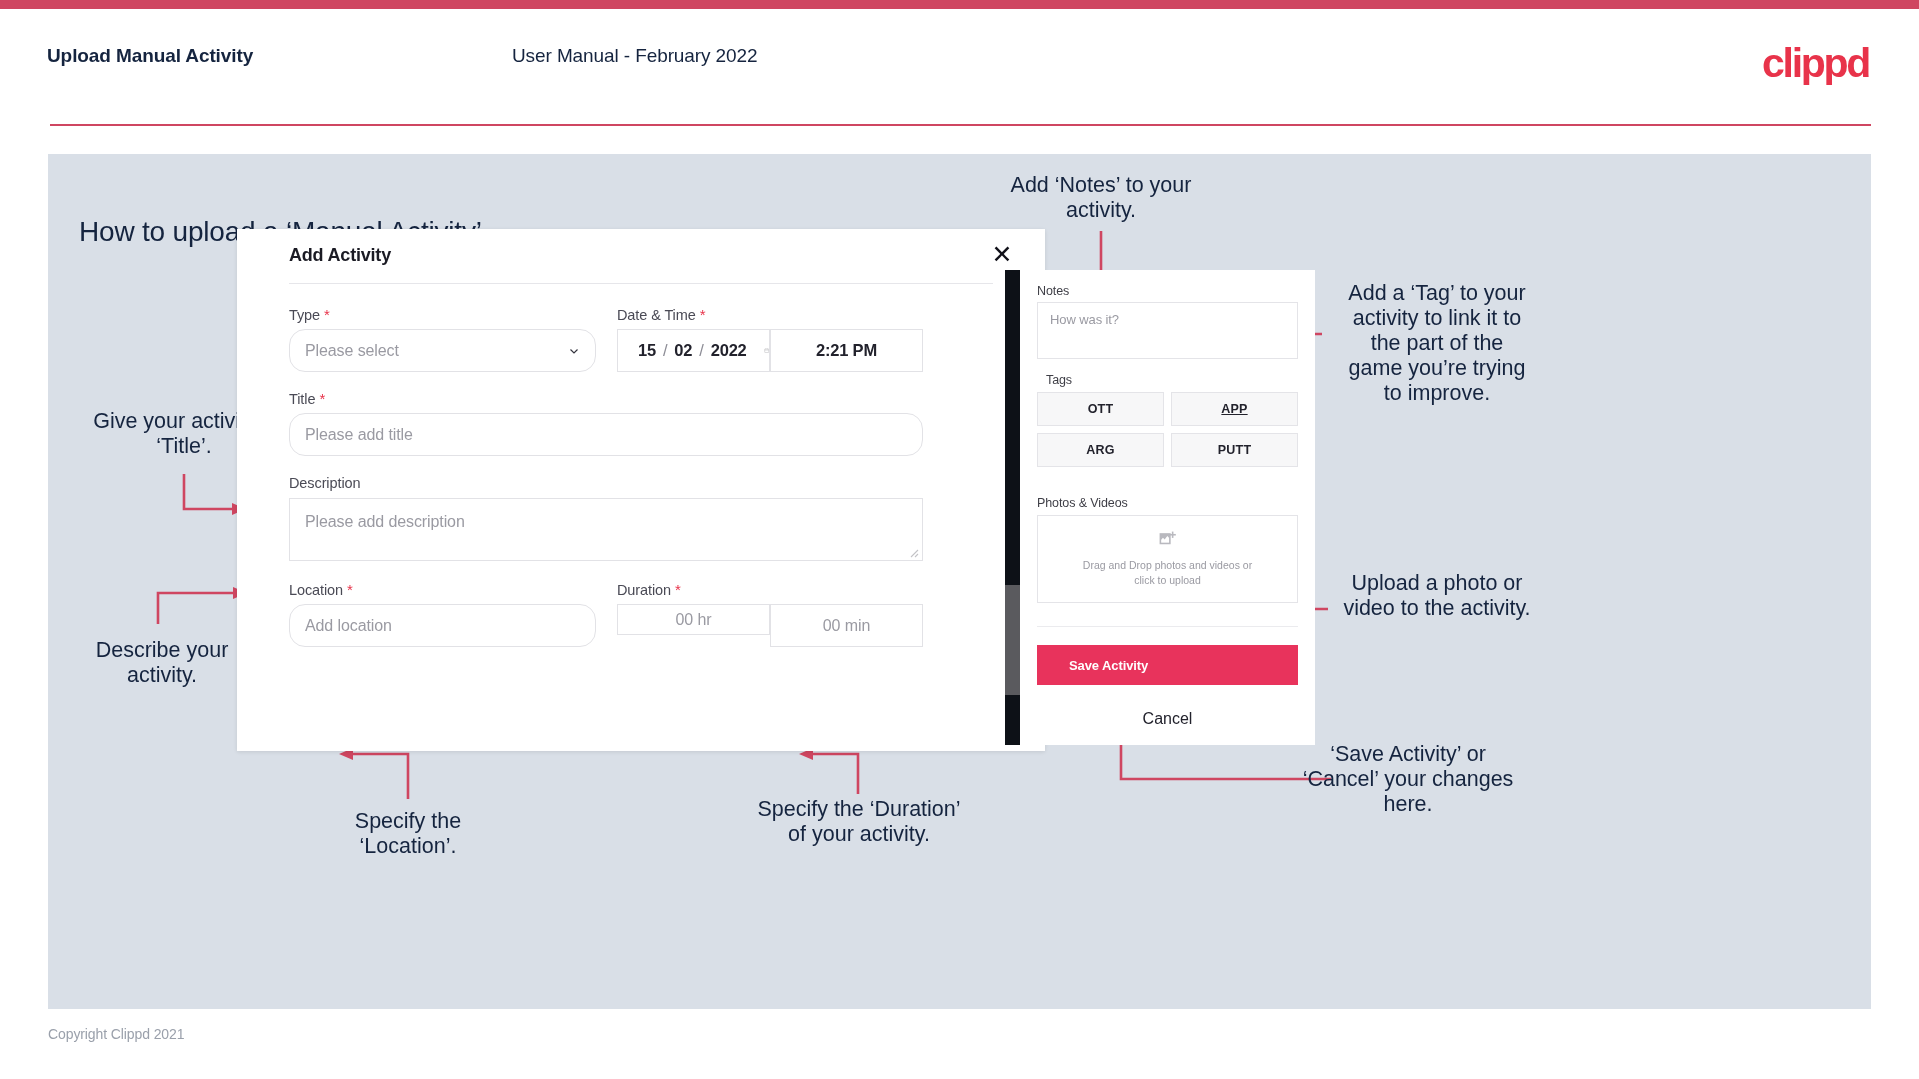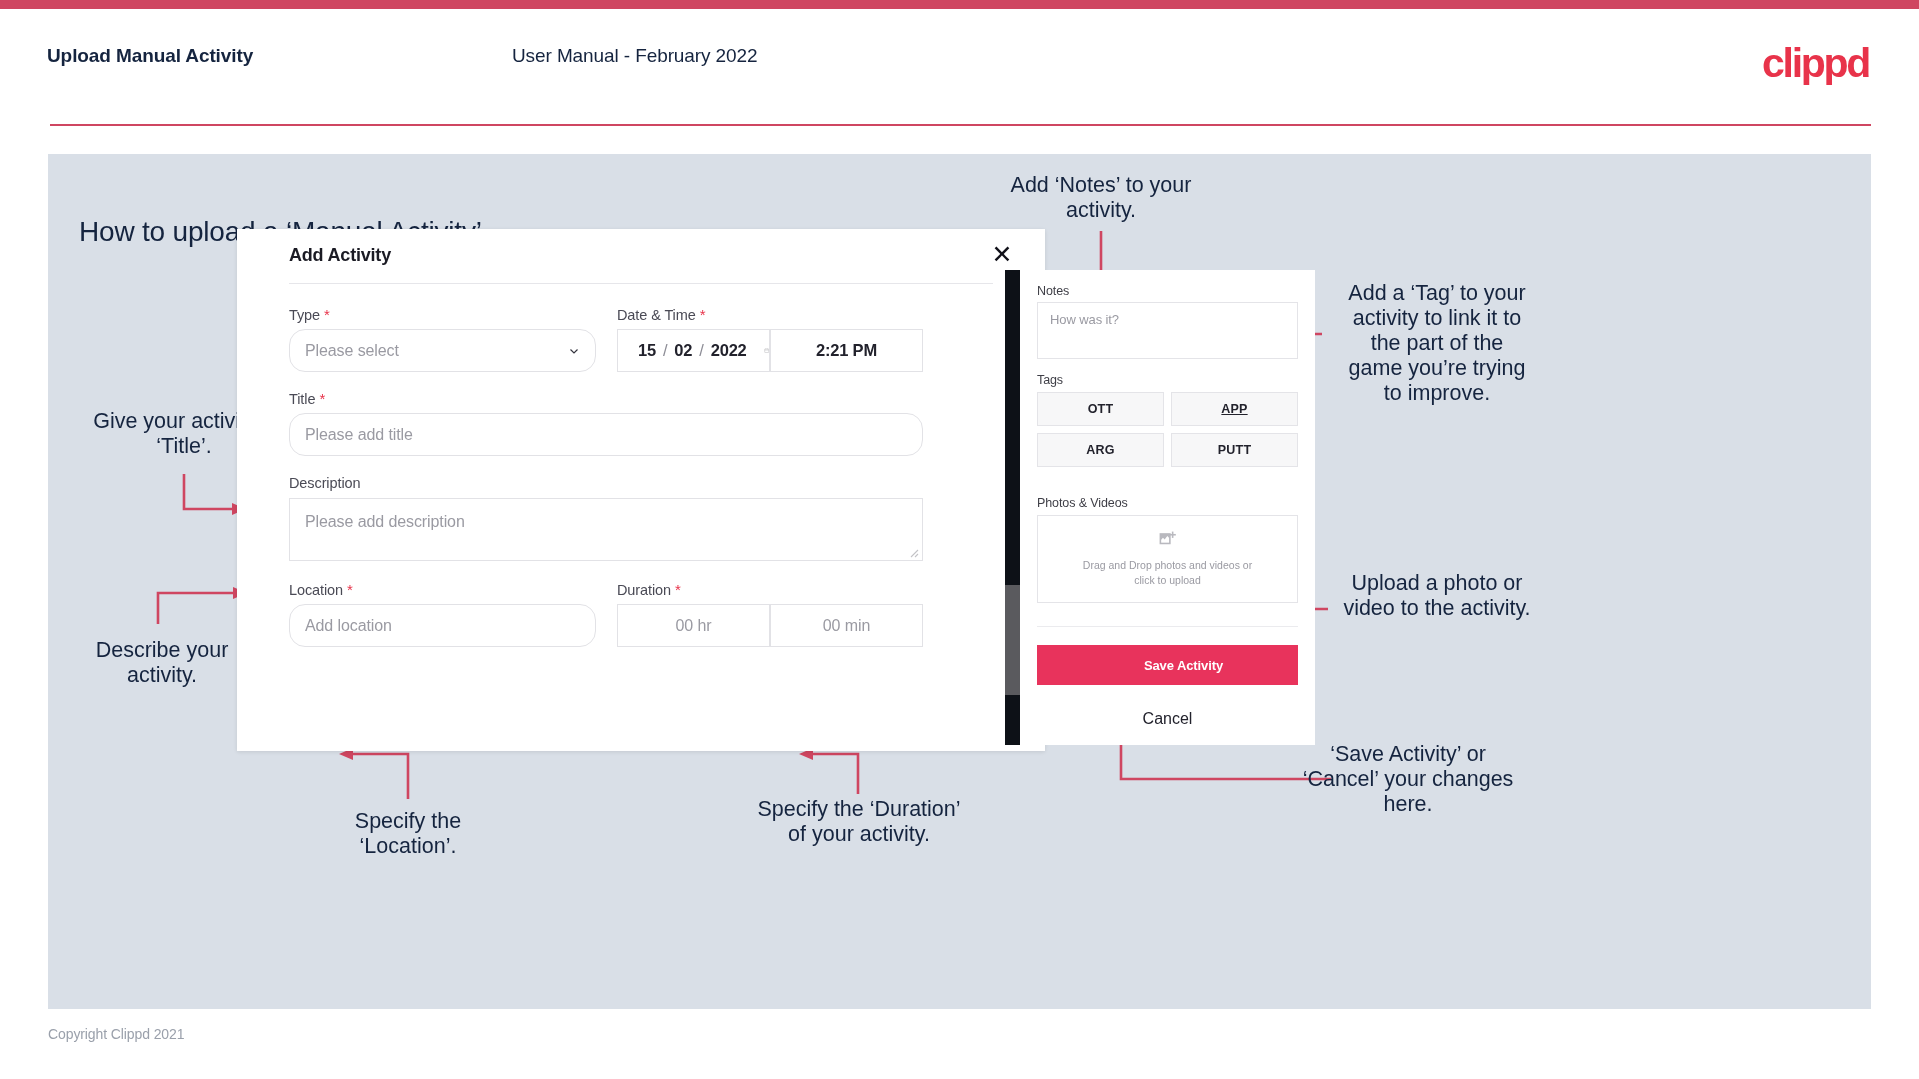--- a/index.html
+++ b/index.html
@@ -156,21 +156,21 @@
   .drop-zone {
     position:absolute; border:1px solid #e4e4e8; background:#fff;
     display:flex; flex-direction:column; align-items:center; justify-content:center;
   }
   .dz-text {
     font-size:10.5px; color:#9a9aa2; text-align:center; line-height:1.45; margin-top:9px;
   }
   .ph-sep { position:absolute; height:1px; background:#ebebee; }
   .save-btn {
     position:absolute; background:#e8335c; color:#fff;
-    display:flex; align-items:center; justify-content:center;
+    display:flex; align-items:center; 
     font-size:13px; font-weight:700; letter-spacing:-.1px; cursor:pointer;padding-left:32px;
   }
   .cancel-btn {
     position:absolute; text-align:center;
     font-size:16px; font-weight:400; color:#22222c; cursor:pointer;
   }
 
   .footer {
     position:absolute; left:48px; top:1026px;
     font-size:14px; color:#9aa0ab; letter-spacing:-.1px;
@@ -319,21 +319,21 @@
     <div class="fld-label" style="left:52px; top:352px;">
       <span>Location</span><span class="req"> *</span>
     </div>
     <div class="inp ph" style="left:52px; top:375px; width:307px; height:43px;">
       <span>Add location</span>
     </div>
 
     <div class="fld-label" style="left:380px; top:352px;">
       <span>Duration</span><span class="req"> *</span>
     </div>
-    <div class="dur-box" style="left:380px; top:375px; width:153px; height:43px;">
+    <div class="dur-box" style="left:380px; top:375px; width:153px; height:31px;">
       <span>00 hr</span>
     </div>
     <div class="dur-box" style="left:533px; top:375px; width:153px; height:43px;">
       <span>00 min</span>
     </div>
   </div>
 
   <div class="phone">
     <div class="phone-edge l">
       <div class="grey" style="top:315px; height:110px;"></div>
@@ -342,21 +342,21 @@
       <div class="grey" style="top:315px; height:110px;"></div>
     </div>
 
     <div class="phone-screen">
 
       <div class="ph-label" style="left:17px; top:14px;">Notes</div>
       <div class="ph-input" style="left:17px; top:32px; width:261px; height:57px;">
         <span>How was it?</span>
       </div>
 
-      <div class="ph-label" style="left:17px; top:103px;">Tags</div>
+      <div class="ph-label" style="left:26px; top:103px;">Tags</div>
       <div class="tag-btn" style="left:17px; top:122px; width:127px; height:34px;">
         <span>OTT</span>
       </div>
       <div class="tag-btn" style="left:151px; top:122px; width:127px; height:34px;text-decoration:underline;">
         <span>APP</span>
       </div>
       <div class="tag-btn" style="left:17px; top:163px; width:127px; height:34px;">
         <span>ARG</span>
       </div>
       <div class="tag-btn" style="left:151px; top:163px; width:127px; height:34px;">

